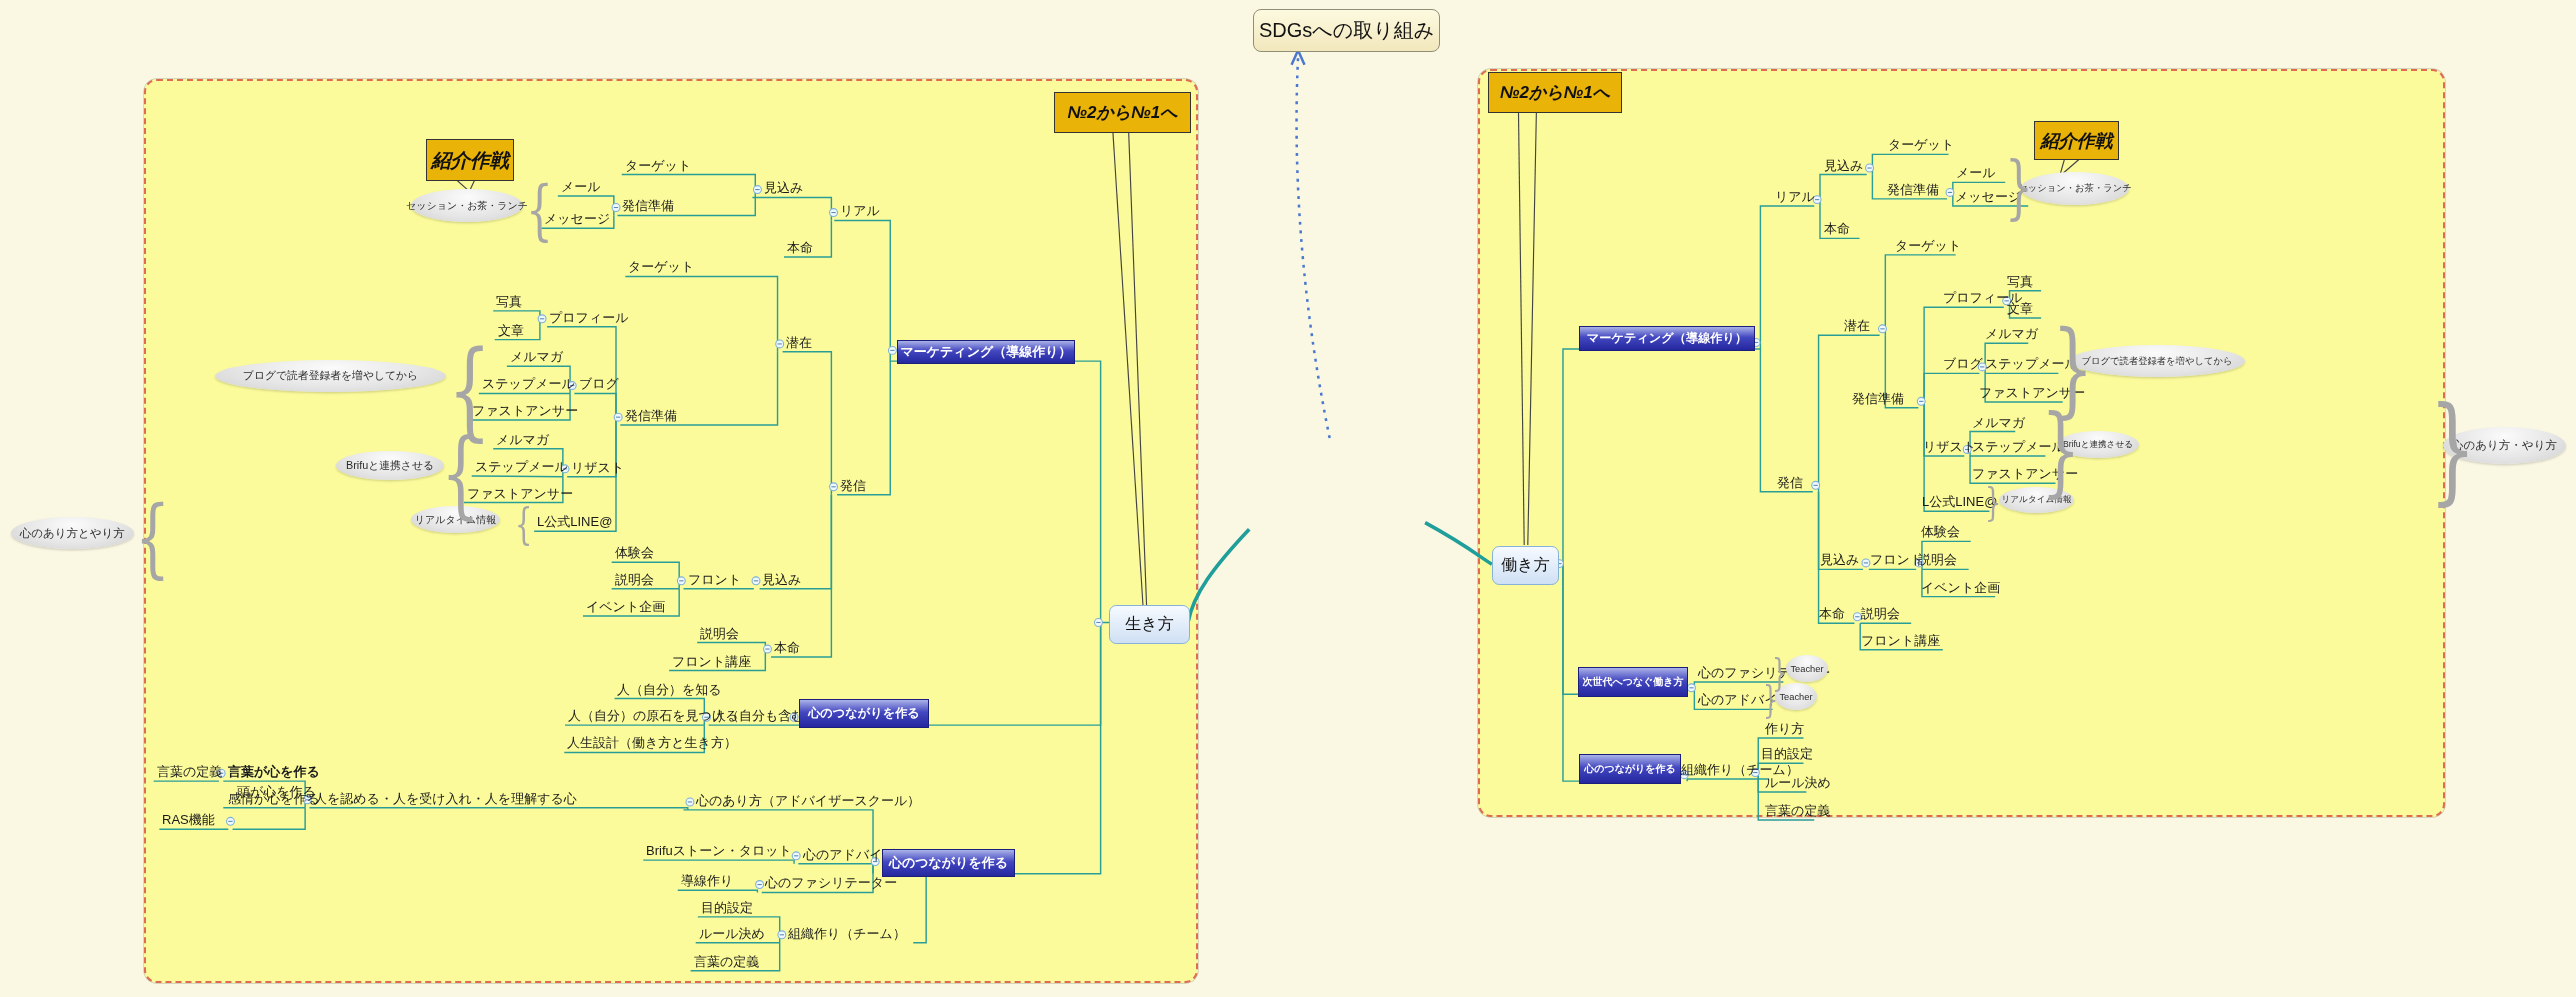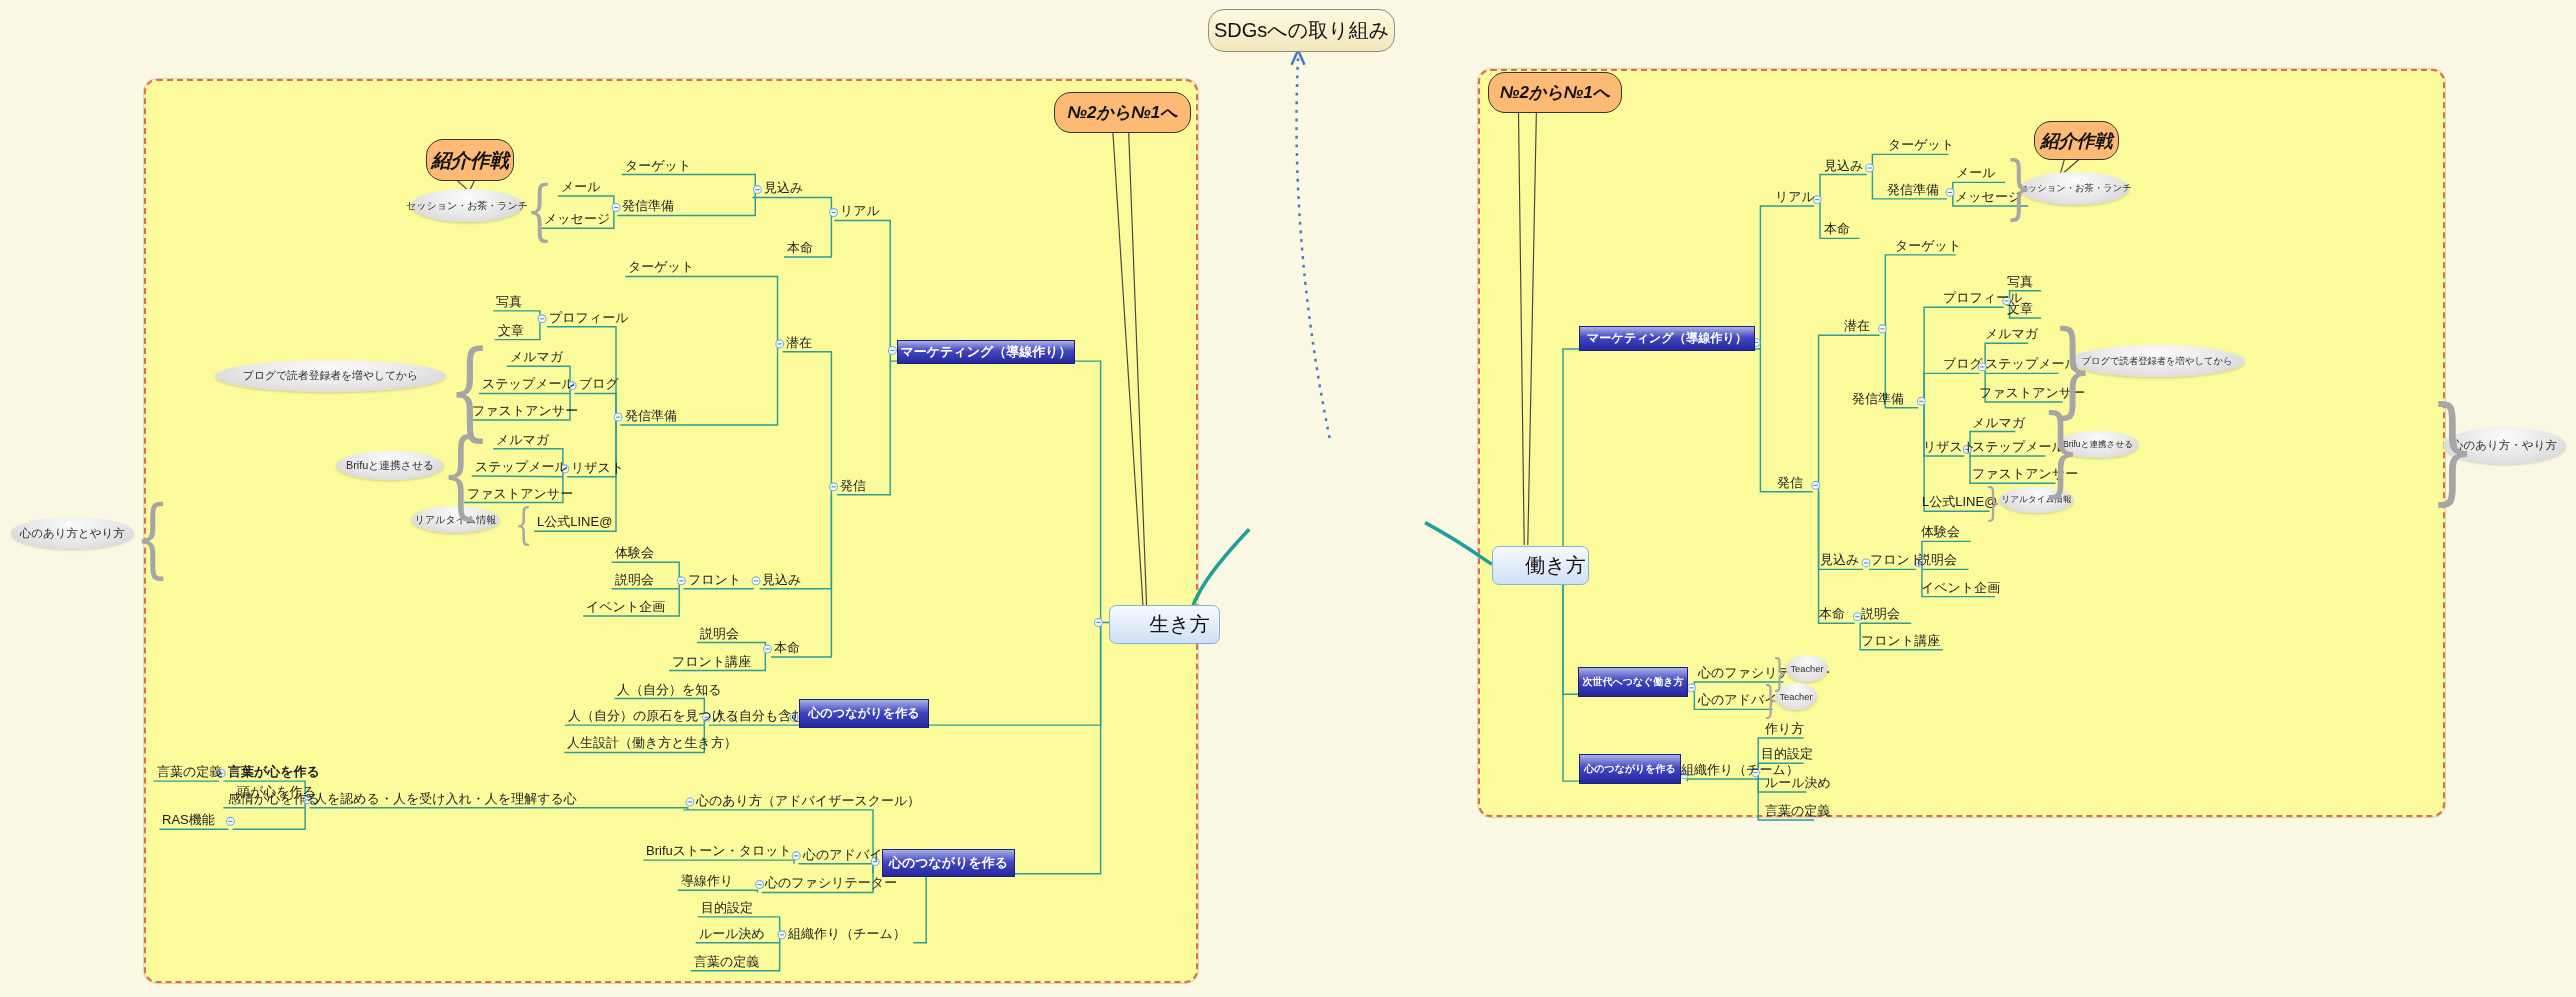--- a/index.html
+++ b/index.html
@@ -5,27 +5,27 @@
   html,body{margin:0;padding:0;background:#faf7e3;font-family:"Liberation Sans",sans-serif;}
   #stage{position:relative;width:2576px;height:998px;overflow:hidden;background:#faf7e3;}
   #edge-layer{position:absolute;left:0;top:0;z-index:2;}
   .bigbox{position:absolute;background:#fbfb9b;border:2.9px dashed #e06a52;border-radius:13px;z-index:1;box-shadow:0 0 0 0.7px #c9c9b0;}
   .branch-label{position:absolute;height:17px;line-height:17px;font-size:13px;color:#1a1a1a;white-space:nowrap;z-index:3;}
   .bluebox{position:absolute;z-index:3;color:#fff;font-weight:bold;text-align:center;
      background:linear-gradient(#aab2e8 0%,#4347c0 45%,#24279e 100%);
      border:0.7px solid #1b1e7a;display:flex;align-items:center;justify-content:center;white-space:nowrap;}
   .nodebox{position:absolute;z-index:4;background:linear-gradient(#f6faff,#cfe0f4);
      border:1.4px solid #85b2d9;border-radius:7.2px;display:flex;align-items:center;justify-content:center;
-     font-size:20px;color:#111;white-space:nowrap;padding-left:30px;}
+     font-size:16px;color:#111;white-space:nowrap;}
   .g-ellipse{position:absolute;z-index:3;background:radial-gradient(ellipse at 50% 25%,#fbfbfb 0%,#e6e6e6 55%,#cfcfcf 100%);
      border-radius:50%;display:flex;align-items:center;justify-content:center;color:#2b2b2b;white-space:nowrap;box-shadow:0 1.4px 2.2px rgba(0,0,0,0.15);}
-  .callout{position:absolute;z-index:5;background:#fdba74;border:1.4px solid #333;border-radius:17px;
+  .callout{position:absolute;z-index:5;background:#eab308;border:1.4px solid #333;border-radius:0;
      display:flex;align-items:center;justify-content:center;color:#111;font-style:italic;font-weight:bold;white-space:nowrap;}
-  .sdgsbox{position:absolute;z-index:5;background:linear-gradient(#fdfae0,#f2e7bc);border:1.4px solid #8f8f77;border-radius:16px;
-     display:flex;align-items:center;justify-content:center;color:#111;font-size:20px;white-space:nowrap;}
+  .sdgsbox{position:absolute;z-index:5;background:linear-gradient(#fdfae0,#f2e7bc);border:1.4px solid #8f8f77;border-radius:8px;
+     display:flex;align-items:center;justify-content:center;color:#111;font-size:20px;white-space:nowrap;margin-left:45px;}
   .center-ellipse{position:absolute;z-index:5;background:linear-gradient(#eefbee 0%,#cbf2cb 45%,#a9e3a9 100%);
      border:1.4px solid #9a9a9a;border-radius:50%;display:flex;align-items:center;justify-content:center;
      font-size:29px;font-weight:bold;color:#222;white-space:nowrap;}
   .brace{position:absolute;z-index:3;color:#a6a6a6;font-family:"DejaVu Serif",serif;line-height:1;pointer-events:none;}
 </style>
 </head>
 <body>
 
 <div id="stage">
   <svg id="edge-layer" width="2576" height="998" viewBox="0 0 3588 1390">

